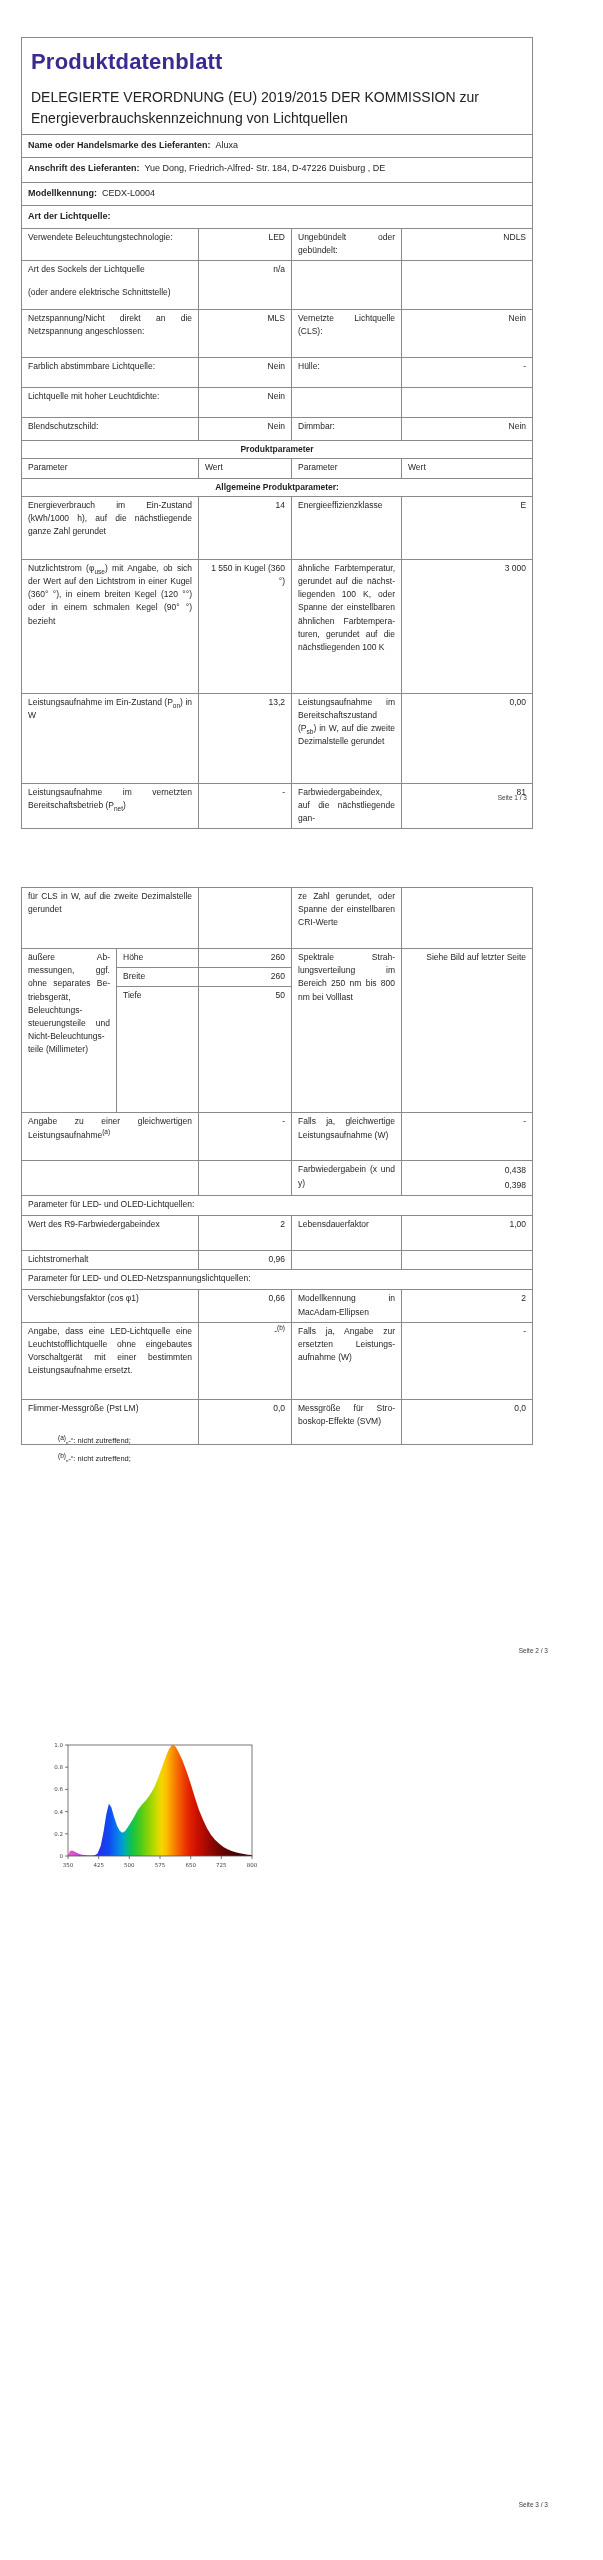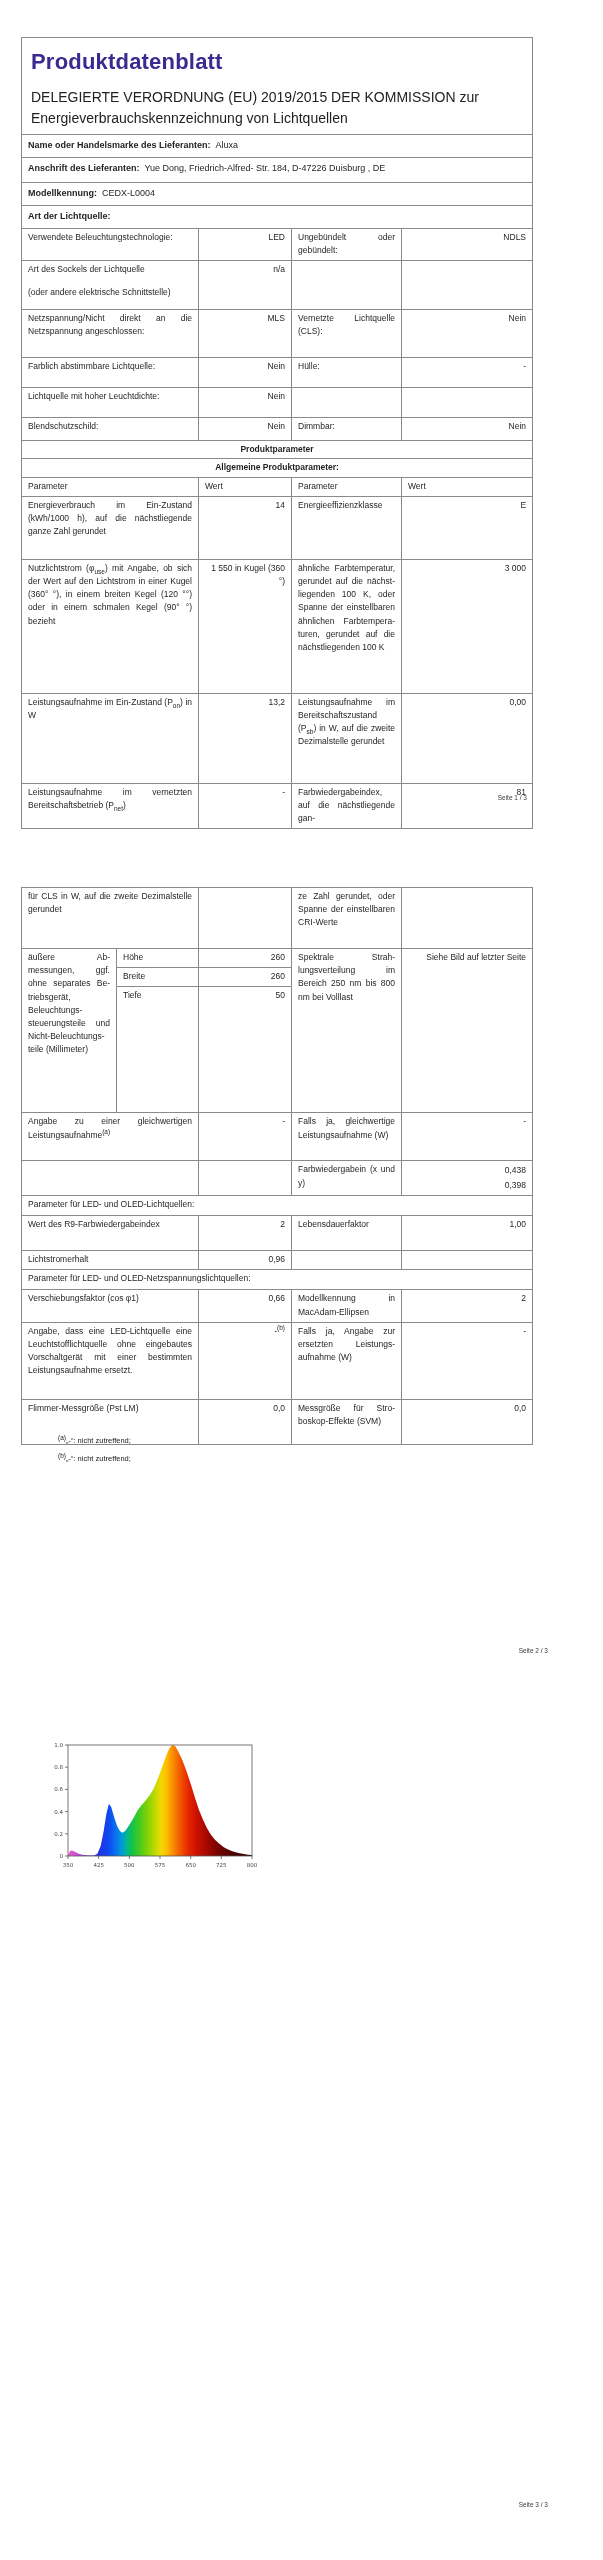--- a/index.html
+++ b/index.html
@@ -114,27 +114,27 @@
       <tr style="height:23px">
         <td class="param">Blendschutzschild:</td>
         <td class="val">Nein</td>
         <td class="param">Dimmbar:</td>
         <td class="val">Nein</td>
       </tr>
       <tr style="height:16px">
         <td colspan="4" class="hdr">Produktparameter</td>
       </tr>
       <tr style="height:17px">
-        <td colspan="4" class="hdr">Allgemeine Produktparameter:</td>
-      </tr>
-      <tr style="height:17px">
         <td class="colhead">Parameter</td>
         <td class="colhead">Wert</td>
         <td class="colhead">Parameter</td>
         <td class="colhead">Wert</td>
+      </tr>
+      <tr style="height:17px">
+        <td colspan="4" class="hdr">Allgemeine Produktparameter:</td>
       </tr>
       <tr style="height:63px">
         <td class="param">Energieverbrauch im Ein-Zu­stand (kWh/1000 h), auf die nächstliegende ganze Zahl ge­rundet</td>
         <td class="val">14</td>
         <td class="param">Energieeffizienzklas­se</td>
         <td class="val">E</td>
       </tr>
       <tr style="height:134px">
         <td class="param">Nutzlichtstrom (φ<sub>use</sub>) mit An­gabe, ob sich der Wert auf den Lichtstrom in einer Kugel (360° °), in einem breiten Kegel (120 °°) oder in einem schmalen Kegel (90° °) bezieht</td>
         <td class="val">1 550 in Ku­gel (360 °)</td>

